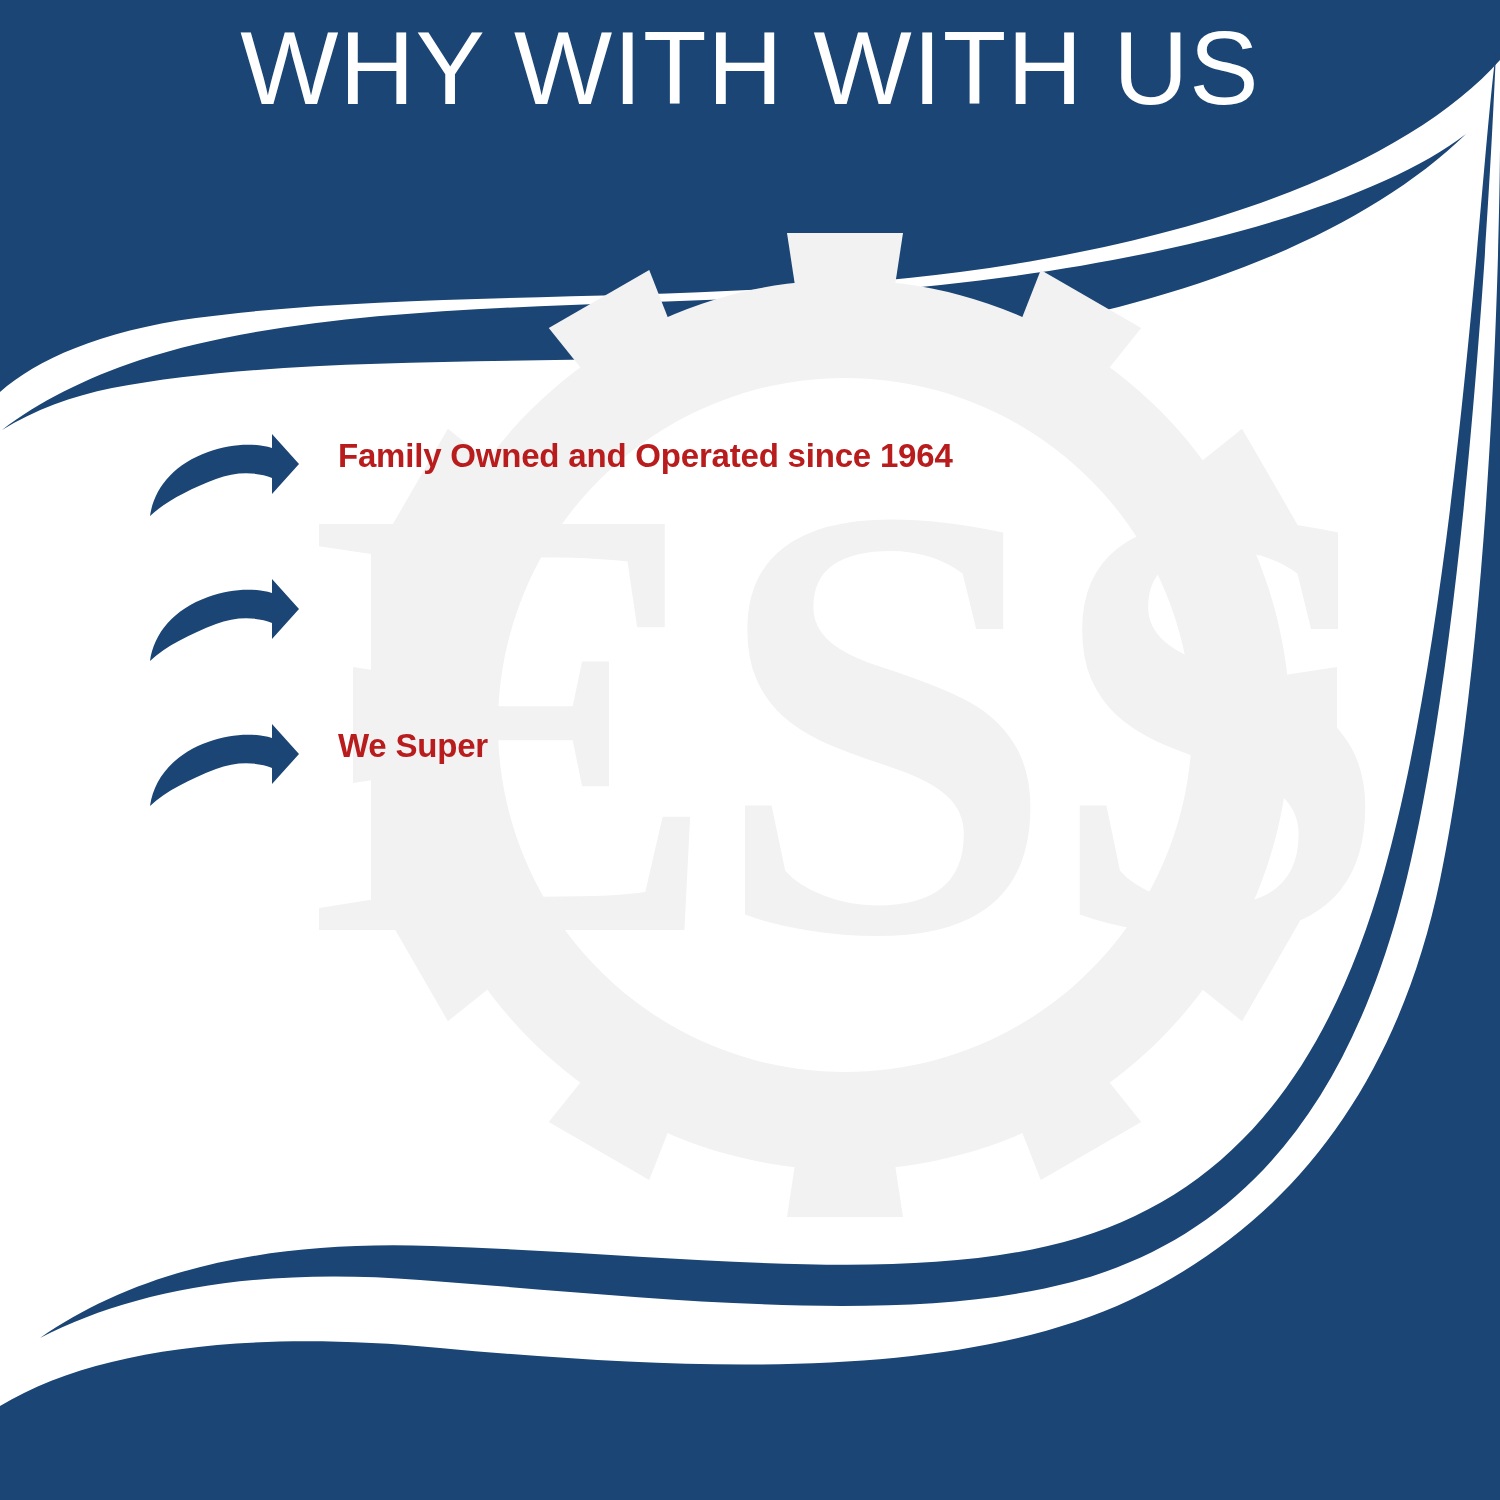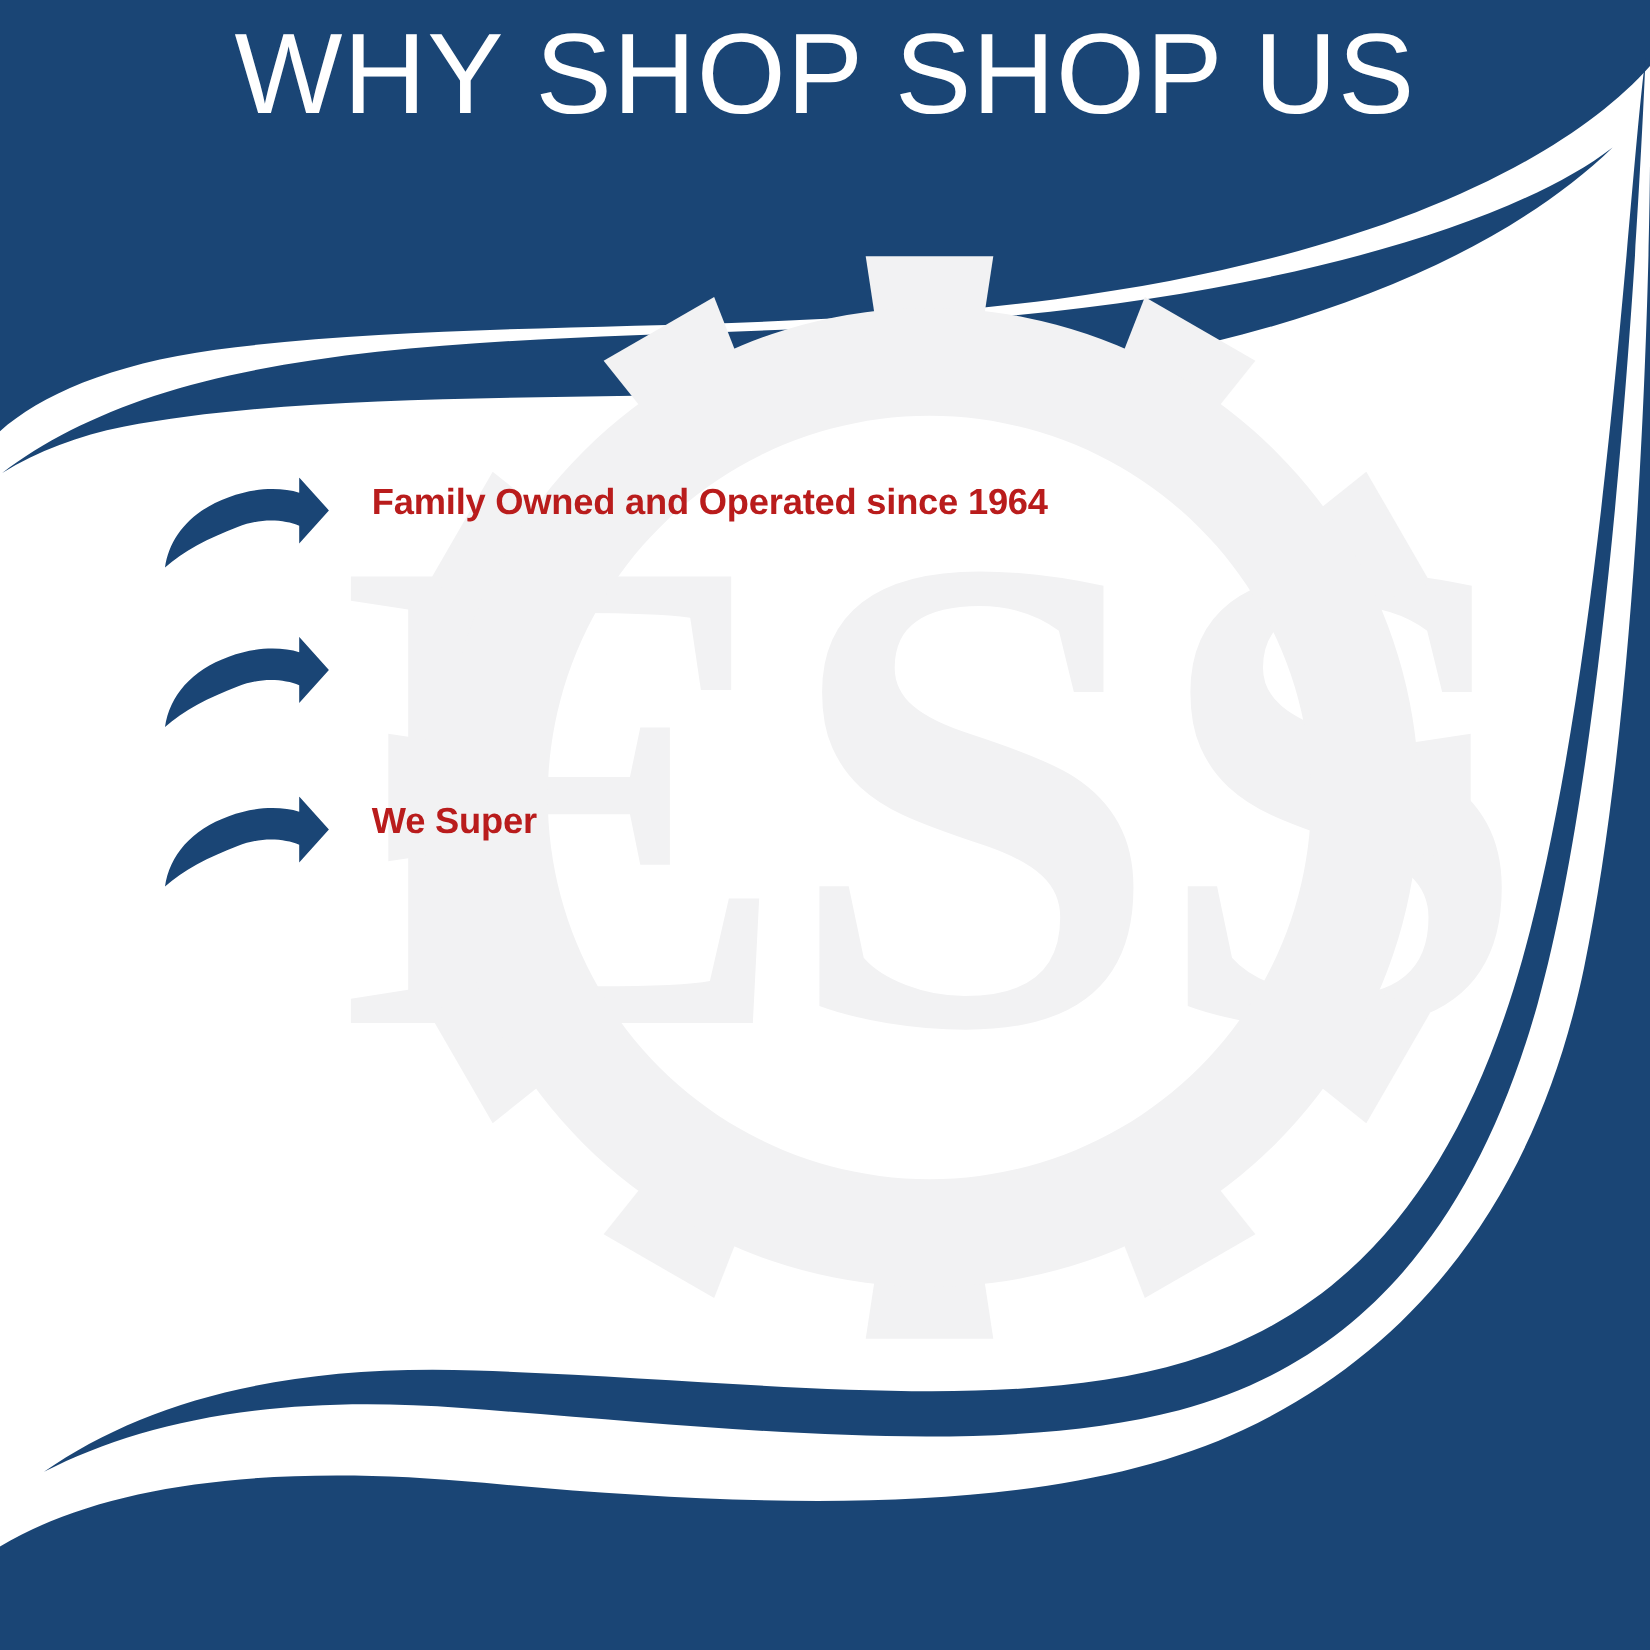--- a/index.html
+++ b/index.html
@@ -167,21 +167,21 @@
 
       <path fill-rule="evenodd" d="M845,280
                a445,445 0 1,0 0.1,0 Z
                M845,378
                a347,347 0 1,1 -0.1,0 Z"></path>
     </g>
   </svg>
 
   <div id="content">
 
-    <div class="header-title">WHY SHOP SHOP US</div>
+    <div class="header-title">WHY WITH WITH US</div>
 
     <div class="bullets">
 
       <div class="bullet-row">
         <span class="bullet-arrow">
           <svg viewBox="0 0 152 88">
             <path fill="#1A4575" d="M2,82
                      C6,54 26,30 60,18
                      C84,9 108,9 124,14
                      L124,0 L151,30 L124,60 L124,44

